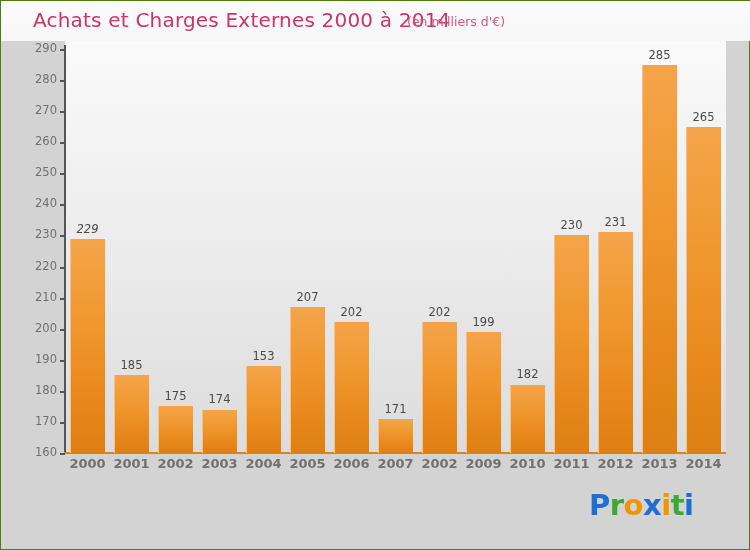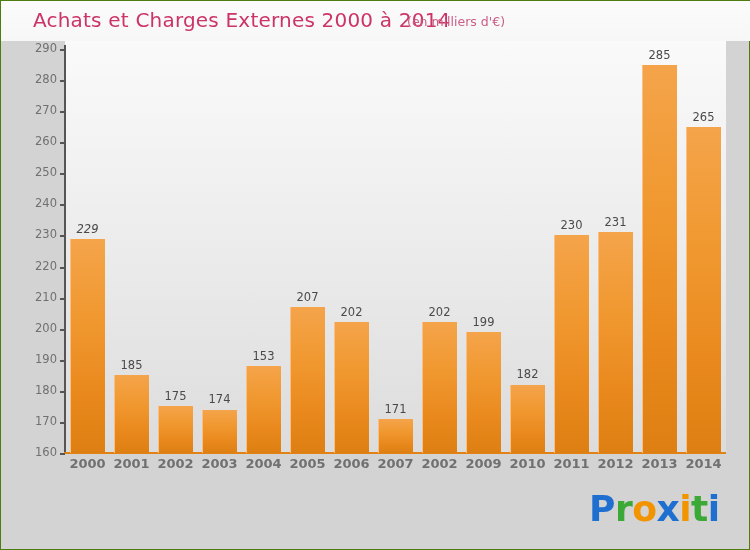--- a/index.html
+++ b/index.html
@@ -138,21 +138,21 @@
     top: 494px;
     font-size: 17px;
     color: #cc3366;
     letter-spacing: 0.4px;
     white-space: nowrap;
   }
   #logo {
     position: absolute;
     left: 588px;
     top: 487px;
-    font-size: 36px;
+    font-size: 29px;
     font-weight: bold;
     letter-spacing: -0.5px;
     white-space: nowrap;
     font-family: "DejaVu Sans", sans-serif;
   }
   #logo span { display: inline-block; }
 </style>
 </head>
 <body>
 

